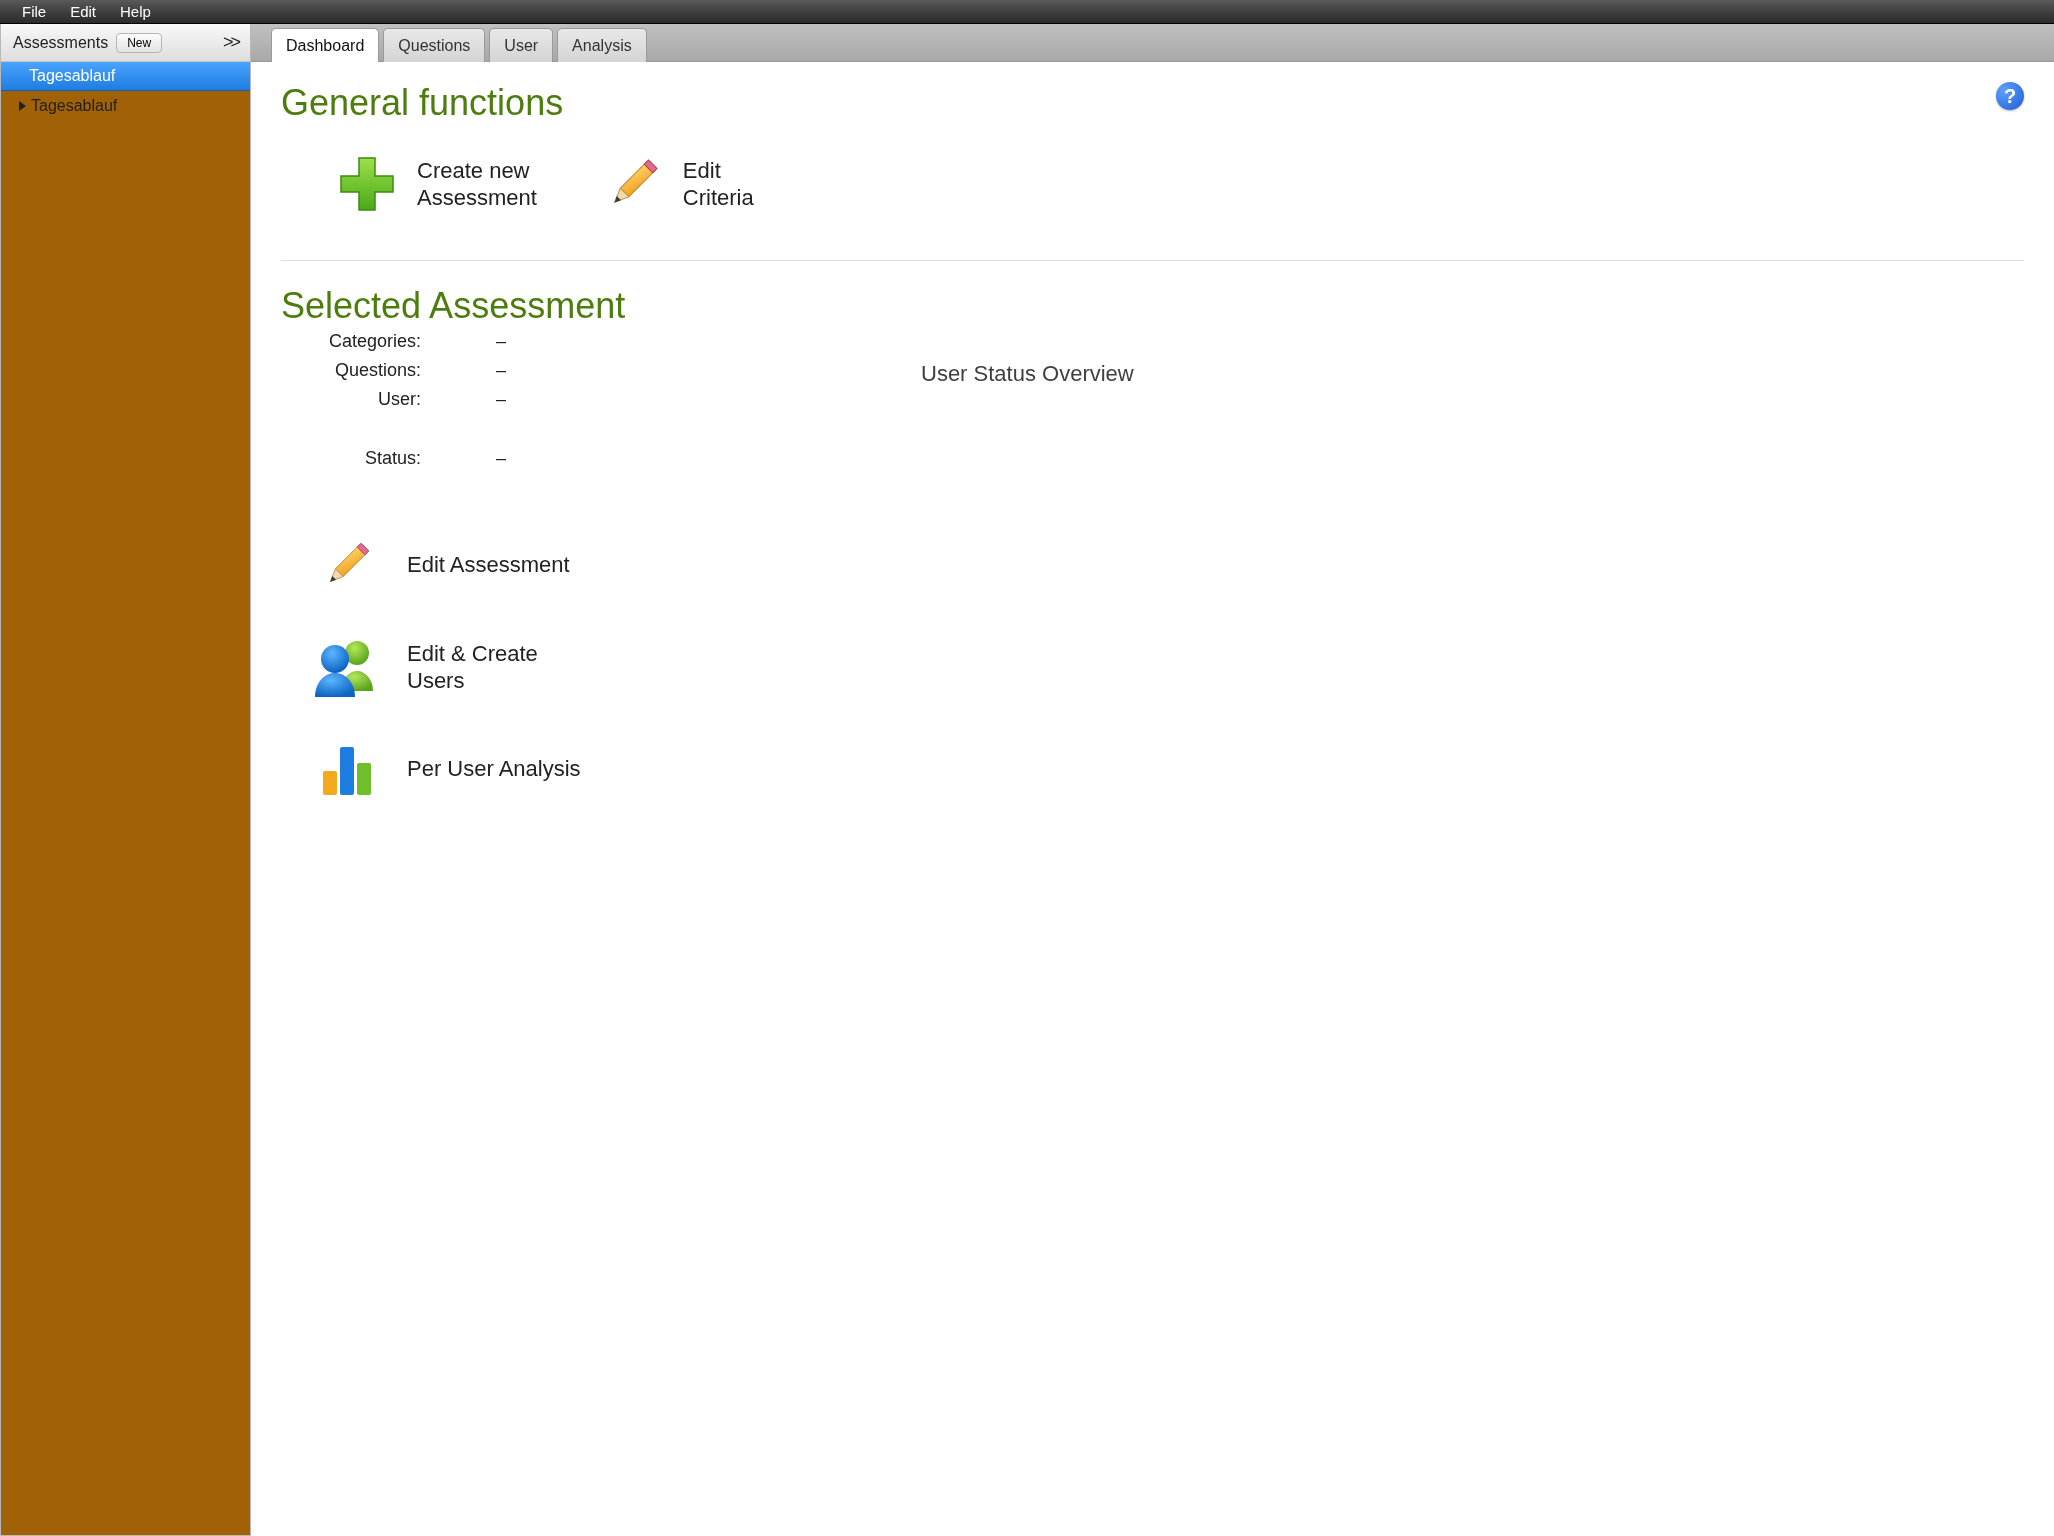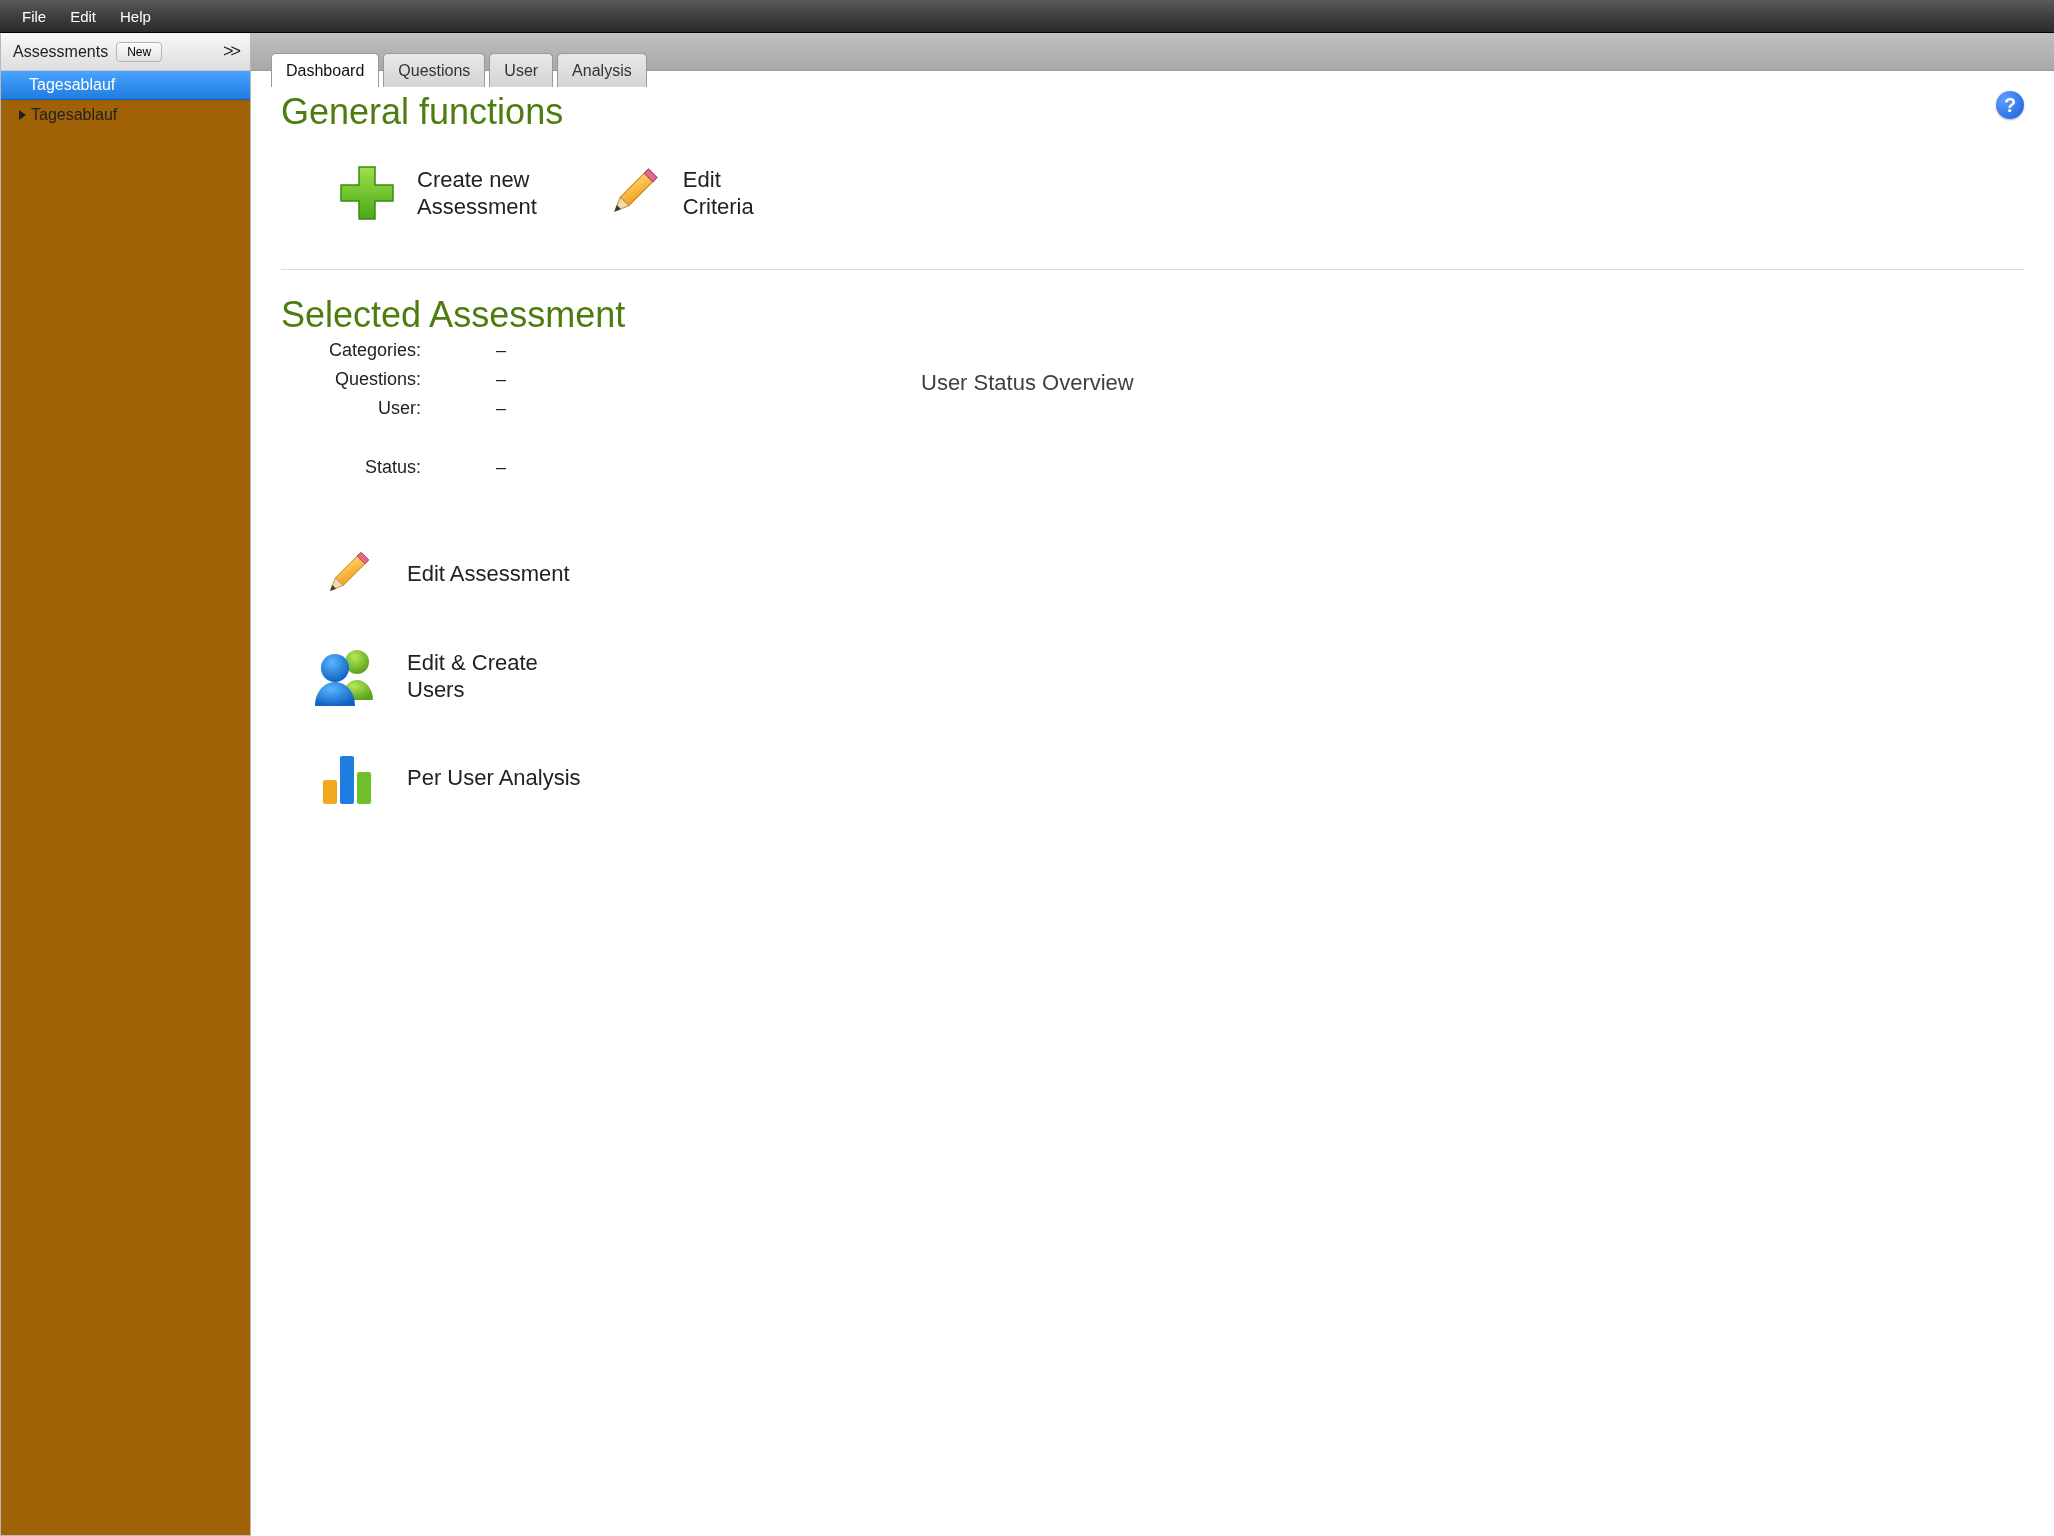--- a/index.html
+++ b/index.html
@@ -1,40 +1,40 @@
 <!DOCTYPE html>
 <html><head>
 <meta charset="utf-8">
 <style>
 * { box-sizing: border-box; margin: 0; padding: 0; }
 html, body { width: 100%; height: 100%; font-family: "Segoe UI", "Lucida Grande", Arial, sans-serif; font-size: 15px; color: #222; background: #fff; }
 .app { display: flex; flex-direction: column; height: 100vh; width: 100%; }
 
 
-.menubar { display: flex; align-items: center; height: 33px; padding: 0 10px; background: linear-gradient(to bottom, #5a5a5a 0%, #3f3f3f 50%, #2b2b2b 100%); color: #fff; border-bottom: 1px solid #000; }
+.menubar { display: flex; align-items: center; height: 24px; padding: 0 10px; background: linear-gradient(to bottom, #5a5a5a 0%, #3f3f3f 50%, #2b2b2b 100%); color: #fff; border-bottom: 1px solid #000; }
 .menubar .menu-item { padding: 0 12px; font-size: 15px; cursor: default; }
 
 
 .body { display: flex; flex: 1; min-height: 0; }
 
 
 .sidebar { width: 251px; background: #a16207; border: 1px solid #b8b8b8; border-top: none; display: flex; flex-direction: column; }
 .sidebar-header { display: flex; align-items: center; height: 38px; padding: 0 8px 0 12px; background: linear-gradient(to bottom, #f8f8f8, #dedede); border-bottom: 1px solid #c6c6c6; }
 .sidebar-title { font-size: 16px; color: #222; }
 .new-btn { margin-left: 8px; padding: 2px 10px; font-size: 12px; background: linear-gradient(to bottom, #fcfcfc, #e3e3e3); border: 1px solid #b5b5b5; border-radius: 4px; cursor: pointer; }
 .sidebar-collapse { margin-left: auto; padding: 0 4px; font-size: 18px; letter-spacing: -3px; cursor: pointer; }
 .tree { flex: 1; overflow: auto; }
 .tree-parent { padding: 5px 10px 5px 28px; background: linear-gradient(to bottom, #4aa3ff, #1e7de0); color: #fff; font-size: 16px; border-bottom: 1px solid #0f5fb5; }
 .tree-child { padding: 6px 10px 6px 18px; font-size: 16px; color: #222; display: flex; align-items: center; }
 .tree-arrow { display: inline-block; width: 0; height: 0; border-top: 5px solid transparent; border-bottom: 5px solid transparent; border-left: 7px solid #222; margin-right: 5px; }
 
 
 .main { flex: 1; display: flex; flex-direction: column; min-width: 0; }
 .tabstrip { height: 38px; background: linear-gradient(to bottom, #c0c0c0, #a8a8a8); border-bottom: 1px solid #9a9a9a; display: flex; align-items: flex-end; padding: 0 0 0 20px; }
-.tab { padding: 8px 14px 7px; margin-right: 4px; font-size: 16px; color: #333; background: linear-gradient(to bottom, #e8e8e8, #d4d4d4); border: 1px solid #9a9a9a; border-bottom: none; border-radius: 5px 5px 0 0; cursor: pointer; position: relative; top: 17px; }
+.tab { padding: 8px 14px 7px; margin-right: 4px; font-size: 16px; color: #333; background: linear-gradient(to bottom, #e8e8e8, #d4d4d4); border: 1px solid #9a9a9a; border-bottom: none; border-radius: 5px 5px 0 0; cursor: pointer; position: relative; top: 1px; }
 .tab.active { background: #fff; border-color: #9a9a9a; color: #111; }
 
 .content { flex: 1; overflow: auto; padding: 20px 30px 40px; position: relative; }
 .help-badge { position: absolute; top: 20px; right: 30px; width: 28px; height: 28px; border-radius: 50%; background: radial-gradient(circle at 30% 30%, #5ea0ff, #1d5bd6); color: #fff; font-weight: bold; font-size: 20px; display: flex; align-items: center; justify-content: center; box-shadow: 0 1px 2px rgba(0,0,0,0.3); cursor: pointer; }
 
 h1.section { font-size: 36px; font-weight: 400; color: #4d7c0f; margin-bottom: 24px; }
 .gf-row { display: flex; gap: 60px; margin-left: 50px; margin-bottom: 40px; }
 .gf-item { display: flex; align-items: center; gap: 14px; cursor: pointer; }
 .gf-icon { width: 72px; height: 72px; display: flex; align-items: center; justify-content: center; }
 .gf-label { font-size: 22px; line-height: 1.25; color: #222; }

